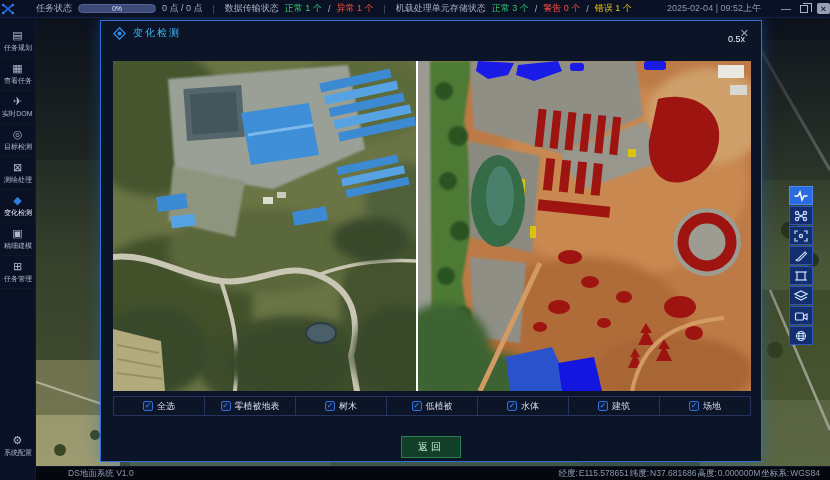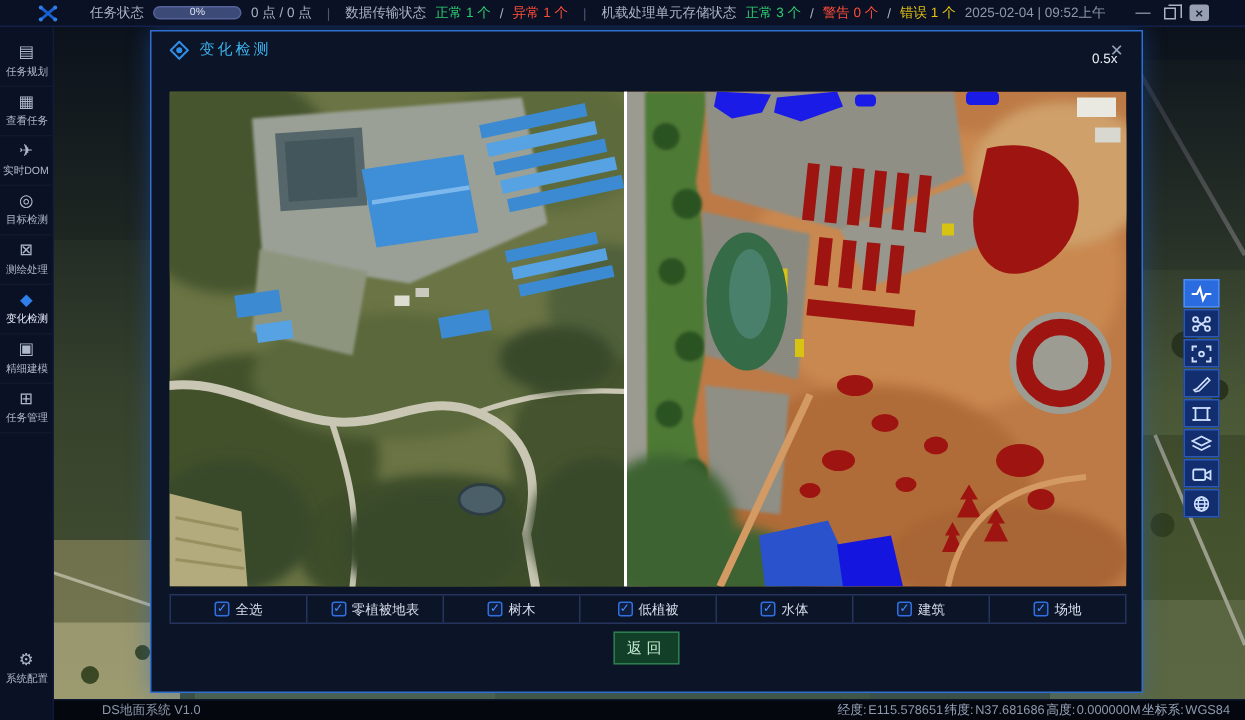--- a/index.html
+++ b/index.html
@@ -2,21 +2,21 @@
 <html><head>
 <meta charset="utf-8">
 <style>
   *{margin:0;padding:0;box-sizing:border-box}
   html,body{width:830px;height:480px;overflow:hidden;background:#04070e}
   #app{position:absolute;top:0;left:0;width:830px;height:480px;font-family:"Liberation Sans",sans-serif;color:#cfd6e4;overflow:hidden}
   
   .bgmap{position:absolute;inset:0;z-index:0}
   .bg-overlay{position:absolute;inset:0;z-index:1;background:linear-gradient(180deg,rgba(6,11,26,.92) 0%,rgba(6,11,26,.55) 30%,rgba(6,11,26,.18) 55%,rgba(6,11,26,.05) 75%,rgba(6,11,26,0) 100%)}
   
-  .topbar{position:absolute;left:0;top:0;right:0;height:18px;background:#0a1124;border-bottom:1px solid #13204a;display:flex;align-items:center;gap:6px;padding:0 24px;font-size:9px;color:#a9b2c6;z-index:40;white-space:nowrap}
+  .topbar{position:absolute;left:0;top:0;right:0;height:18px;background:#0a1124;border-bottom:1px solid #13204a;display:flex;align-items:center;gap:6px;padding:0 0;font-size:9px;color:#a9b2c6;z-index:40;white-space:nowrap}
   .logo{width:16px;height:14px;flex:0 0 auto;margin-right:14px}
   .progress{width:78px;height:9px;border-radius:5px;background:#3c4a78;border:1px solid #55639a;display:flex;align-items:center;justify-content:center;font-size:7px;color:#dbe2f2}
   .sep{color:#4a5878;margin:0 4px}
   .ok{color:#2ecc71}.bad{color:#ff4d3a}.warn{color:#ff4d3a}.err{color:#e3c214}
   .dt{margin-left:auto;color:#8d98ad}
   .winbtns{display:flex;align-items:center;gap:9px;margin-left:14px}
   .winbtn{color:#aab3c6;font-size:10px;line-height:10px;cursor:pointer;display:flex;align-items:center;justify-content:center}
   .maxbox{width:8px;height:8px;border:1px solid #aab3c6;position:relative}
   .maxbox:before{content:"";position:absolute;left:2px;top:-3px;width:8px;height:8px;border:1px solid #aab3c6;border-left:none;border-bottom:none}
   .closebox{width:13px;height:11px;background:#97a0b2;color:#1a2236;border-radius:2px;font-size:9px;font-weight:bold}
@@ -45,21 +45,21 @@
   .scale-label{position:absolute;right:16px;top:13px;font-size:9px;color:#eef2f8;z-index:3}
   .compare{position:absolute;left:12px;top:40px;width:638px;height:330px;display:flex;background:#000}
   .compare svg{display:block;height:330px}
   .divider{width:2px;background:#ffffff;cursor:ew-resize}
   
   .filters{position:absolute;left:12px;width:638px;top:375px;height:20px;display:flex;border-top:1px solid #24345c;border-bottom:1px solid #24345c}
   .filter-cell{flex:1;display:flex;align-items:center;justify-content:center;gap:4px;border-right:1px solid #24345c;font-size:9px;color:#d5dcea;cursor:pointer}
   .filter-cell:first-child{border-left:1px solid #24345c}
   .filter-cell:last-child{border-right:1px solid #24345c}
   .checkbox{width:10px;height:10px;border:1px solid #2f6fe0;border-radius:2px;color:#4c8dff;font-size:8px;line-height:8px;display:flex;align-items:center;justify-content:center;background:rgba(47,111,224,.12);flex:0 0 auto}
-  .back-btn{position:absolute;left:50%;top:400px;transform:translateX(-50%);width:44px;height:22px;background:#123f27;border:1px solid #2e7d4f;color:#c4ead0;font-size:10px;display:flex;align-items:center;justify-content:center;letter-spacing:3px;cursor:pointer}
+  .back-btn{position:absolute;left:50%;top:415px;transform:translateX(-50%);width:60px;height:22px;background:#123f27;border:1px solid #2e7d4f;color:#c4ead0;font-size:10px;display:flex;align-items:center;justify-content:center;letter-spacing:3px;cursor:pointer}
 </style>
 </head>
 <body>
 
 <div id="app">
 
   <svg class="bgmap" viewBox="0 0 830 480" preserveAspectRatio="none">
     <rect width="830" height="480" fill="#414d30"></rect>
     <g opacity="0.9">
       <rect x="0" y="0" width="830" height="160" fill="#36412a"></rect>

